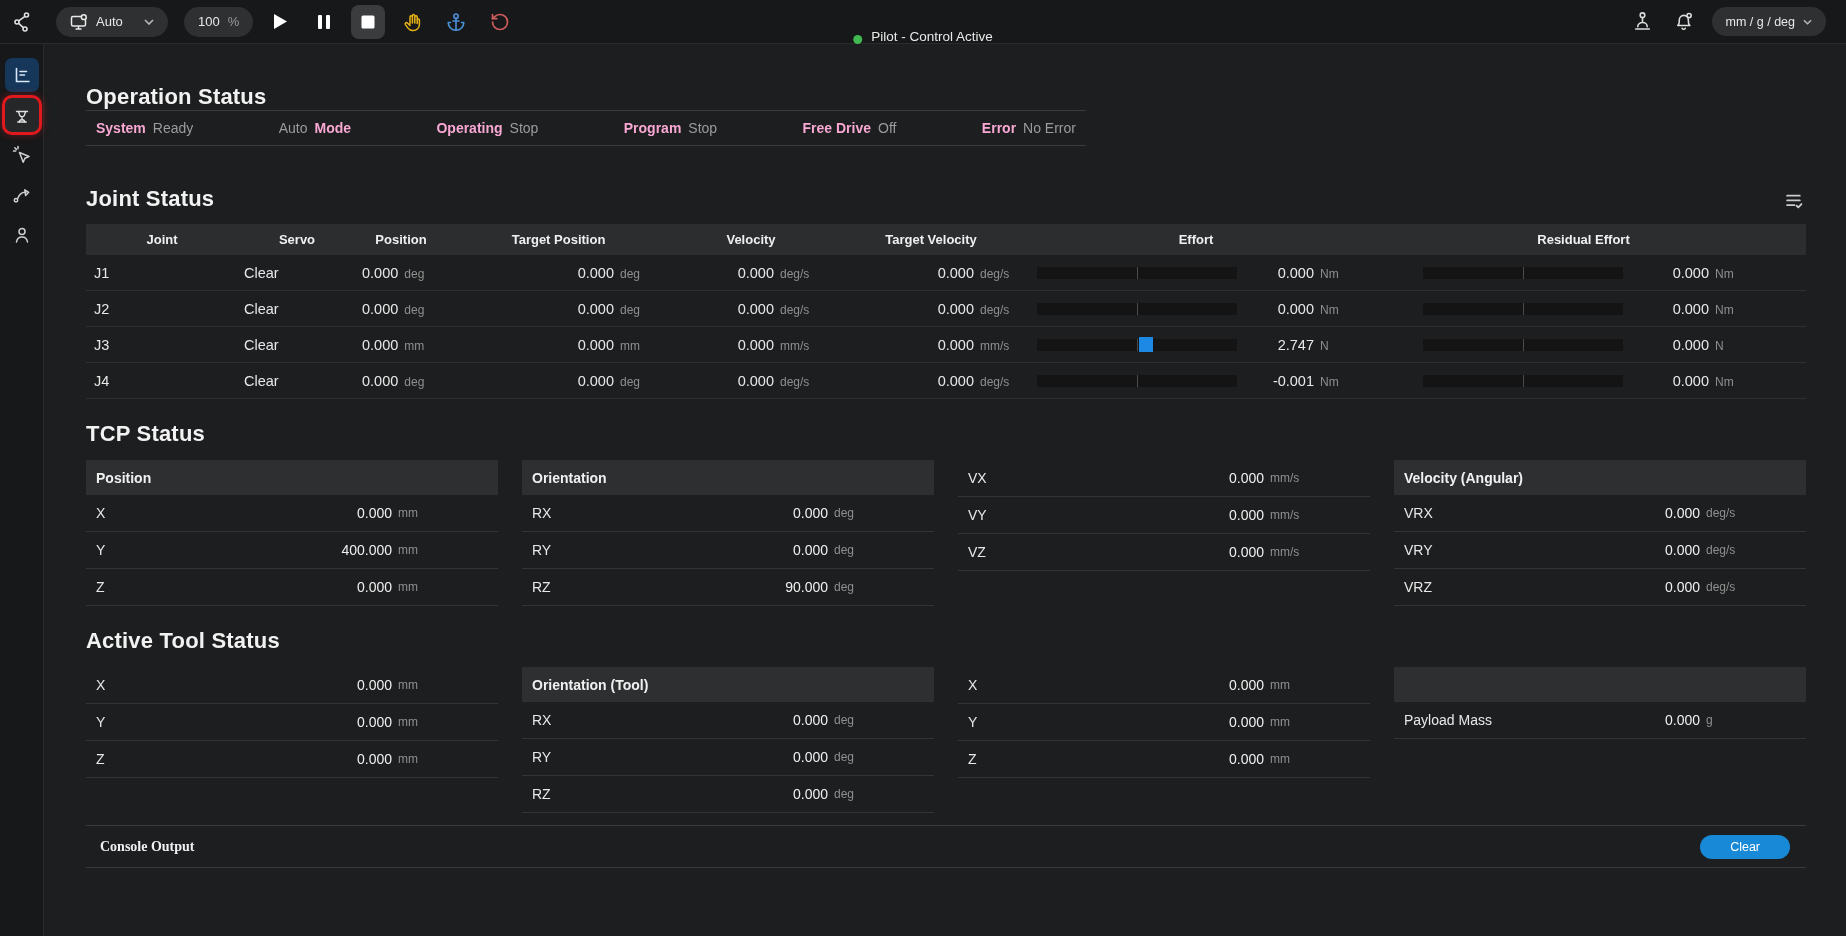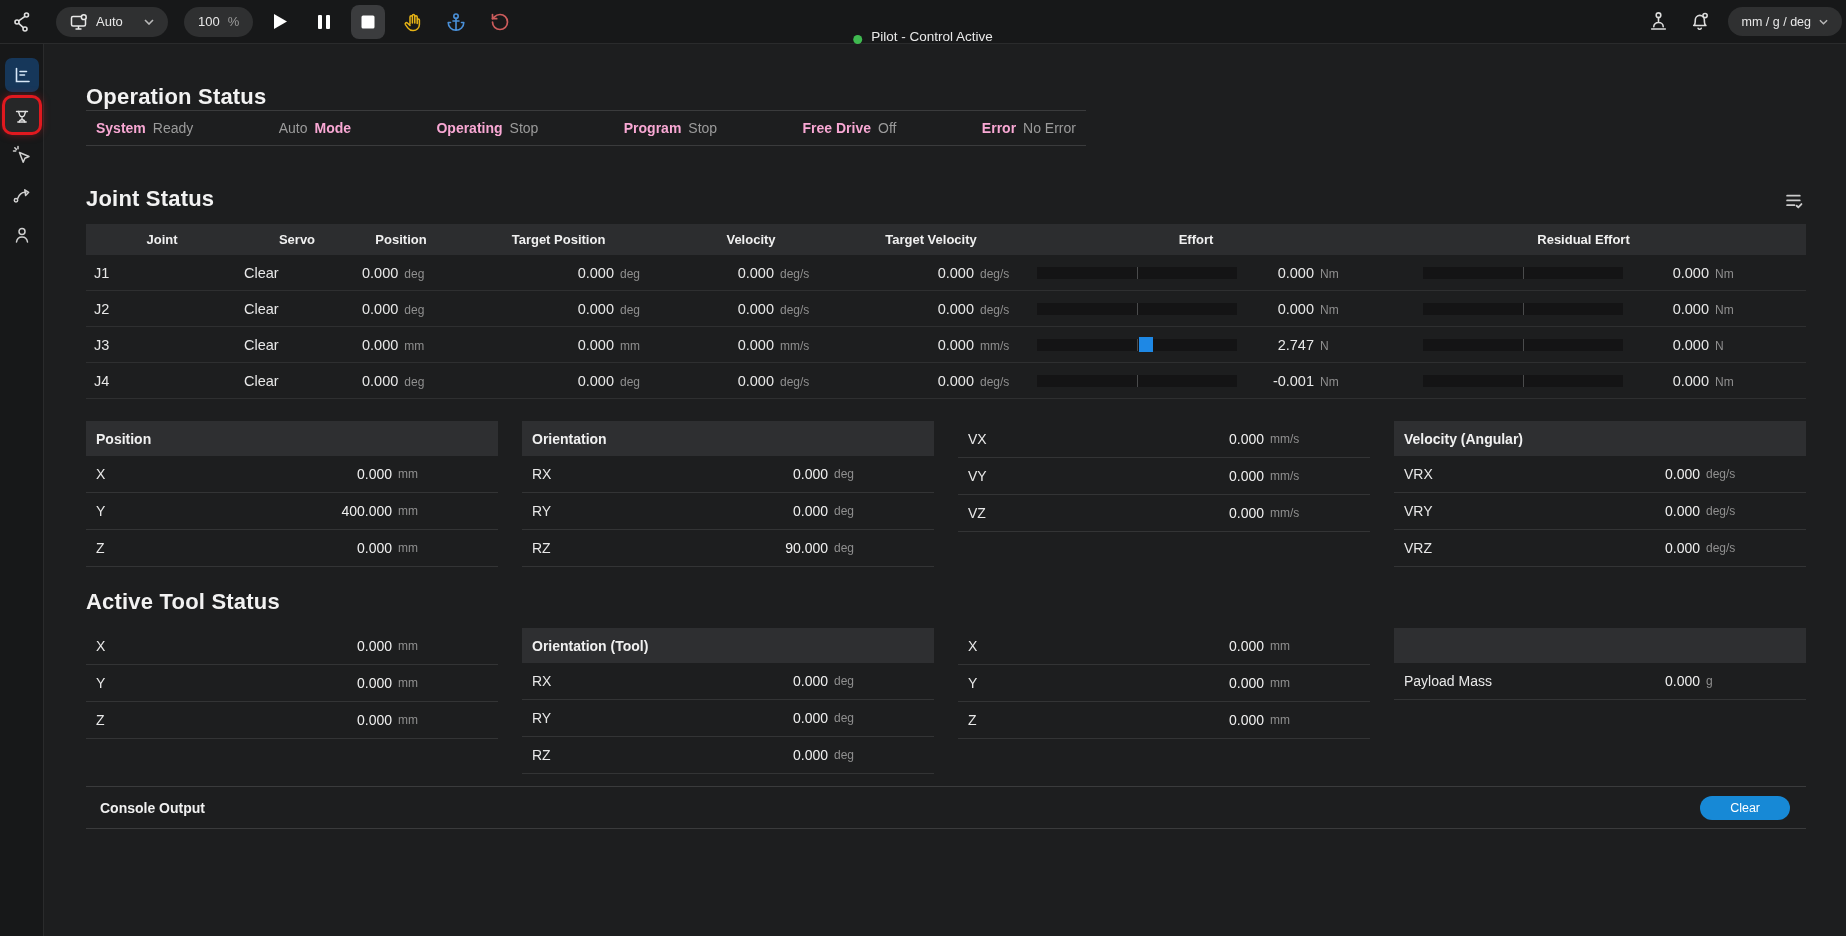--- a/index.html
+++ b/index.html
@@ -30,21 +30,21 @@
     display:flex; align-items:center; justify-content:center; cursor:pointer;
     background:transparent; border:none;
   }
   .tb-btn.active { background:#3b3c3e; }
   .tb-center {
     position:absolute; left:50%; top:0; height:44px; transform:translateX(-50%);
     display:flex; align-items:flex-end; gap:9px; font-size:13.5px; color:#e8e8e8;
   }
   .dot { width:9px; height:9px; border-radius:50%; display:inline-block; }
   .dot.green { background:#3fb950; }
-  .tb-right { margin-left:auto; display:flex; align-items:center; gap:16px; padding-right:4px; }
+  .tb-right { margin-left:auto; display:flex; align-items:center; gap:16px; padding-right:20px; }
 
   
   .sidebar {
     position:absolute; top:44px; left:0; bottom:0; width:44px;
     background:#171819; border-right:1px solid #2a2b2c;
     display:flex; flex-direction:column; align-items:center; padding-top:14px; gap:6px;
   }
   .side-item {
     width:34px; height:34px; border-radius:7px;
     display:flex; align-items:center; justify-content:center; cursor:pointer; color:#d2d2d2;
@@ -118,21 +118,21 @@
     border-bottom:1px solid #333435; padding:0 0 0 10px; font-size:14px;
   }
   .card-row .lbl { flex:1; color:#e8e8e8; }
   .card-row .v { text-align:right; color:#f0f0f0; }
   .card-row .u { width:50px; margin-left:6px; font-size:12px; color:#8f8f8f; }
   .card-row .end-pad { width:50px; }
 
   
   .console-section { margin-top:12px; border-top:1px solid #3a3b3c; border-bottom:1px solid #3a3b3c; }
   .console-row { height:41px; display:flex; align-items:center; justify-content:space-between; padding:0 16px 0 14px; }
-  .console-label { font-size:14px; font-weight:700; color:#f0f0f0; }
+  .console-label { font-size:14px; font-weight:700; color:#f0f0f0;font-family:Liberation Serif, serif; }
   .btn-clear {
     background:#1789d6; color:#ffffff; border:none; border-radius:12px;
     height:24px; padding:0 30px; font-size:12.5px; cursor:pointer;
     font-family:"Liberation Sans", sans-serif;
   }
 </style>
 </head>
 <body>
 
 <div class="topbar">
@@ -477,20 +477,21 @@
           <div class="effort-val">
               <span class="v">0.000</span>
               <span class="u">Nm</span>
             </div>
         </div>
       </div>
     </div>
   </div>
 
   <div class="cards-section">
+    <div class="section-title">TCP Status</div>
     <div class="cards-row">
 
       <div class="card">
         <div class="card-header">Position</div>
         <div class="card-row">
             <span class="lbl">X</span>
             <span class="v">0.000</span>
             <span class="u">mm</span>
             <span class="end-pad"></span>
           </div>

